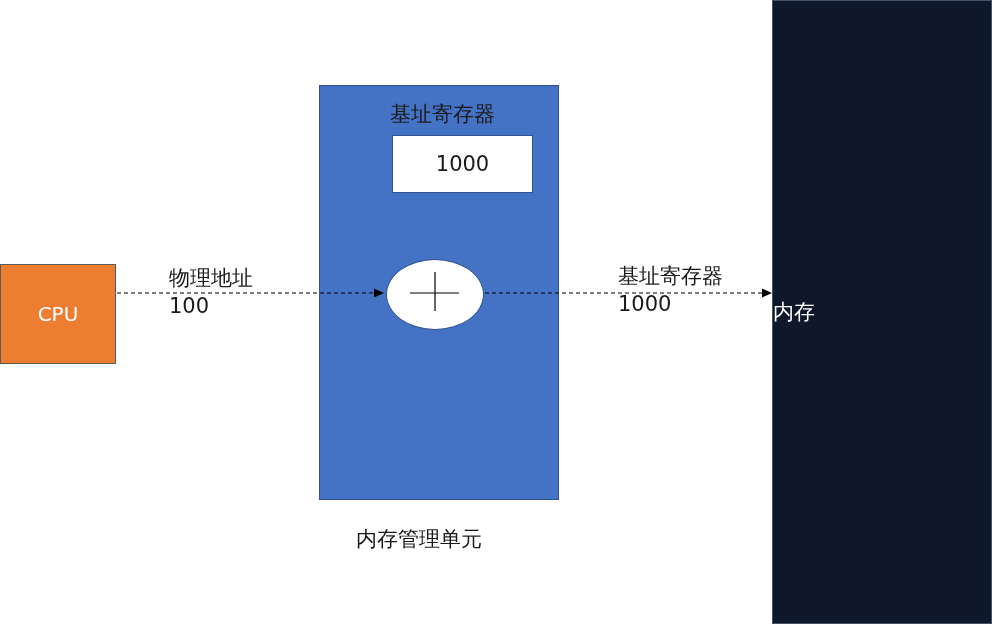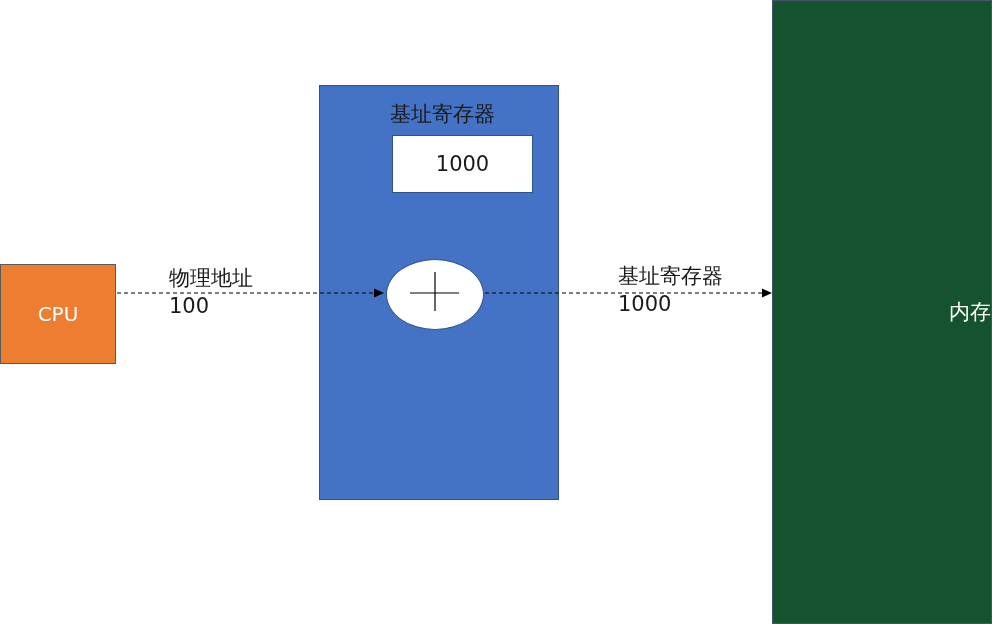--- a/index.html
+++ b/index.html
@@ -26,22 +26,22 @@
       display: flex; align-items: center; justify-content: center;
       font-size: 21px; color: #1a1a1a; margin-left: 20px;
     }
     .adder {
       left: 386px; top: 259px; width: 98px; height: 71px;
       background: #ffffff; border-radius: 50%;
       border: 1px solid #2F528F; box-sizing: border-box;
     }
     .memory {
       left: 772px; top: 0; width: 220px; height: 624px;
-      background: #14532d; border: 1px solid #44546A; box-sizing: border-box;
-      display: flex; align-items: center; justify-content: flex-end;
+      background: #0f172a; border: 1px solid #44546A; box-sizing: border-box;
+      display: flex; align-items: center; justify-content: flex-start;
       color: #ffffff; font-size: 21px;
     }
     .label { font-size: 21px; color: #1a1a1a; line-height: 28px; }
     .lbl-logical { left: 169px; top: 264px; }
     .lbl-physical { left: 618px; top: 262px; }
     .lbl-mmu { left: 356px; top: 525px; }
     svg.overlay { position: absolute; left: 0; top: 0; pointer-events: none; }
   </style>
 </head>
 <body>
@@ -68,20 +68,21 @@
   <div>物理地址</div>
   <div>100</div>
 </div>
 
 <div class="abs label lbl-physical">
   <div>基址寄存器</div>
   <div>1000</div>
 </div>
 
 <div class="abs label lbl-mmu">
+  <div>内存管理单元</div>
 </div>
 
 <svg class="overlay" width="992" height="624" viewBox="0 0 992 624">
   <g>
     <line x1="117" y1="293" x2="376" y2="293" stroke="#000" stroke-width="1.2" stroke-dasharray="4,3"></line>
     <polygon points="384,293 374,288.5 374,297.5" fill="#000"></polygon>
   </g>
   <g>
     <line x1="485" y1="293" x2="764" y2="293" stroke="#000" stroke-width="1.2" stroke-dasharray="4,3"></line>
     <polygon points="772,293 762,288.5 762,297.5" fill="#000"></polygon>

